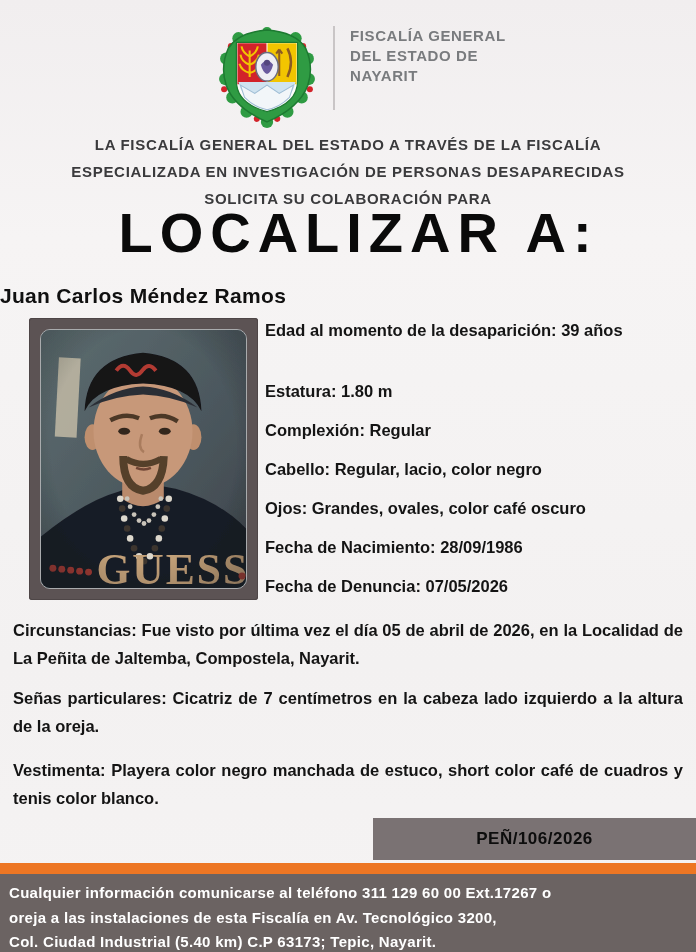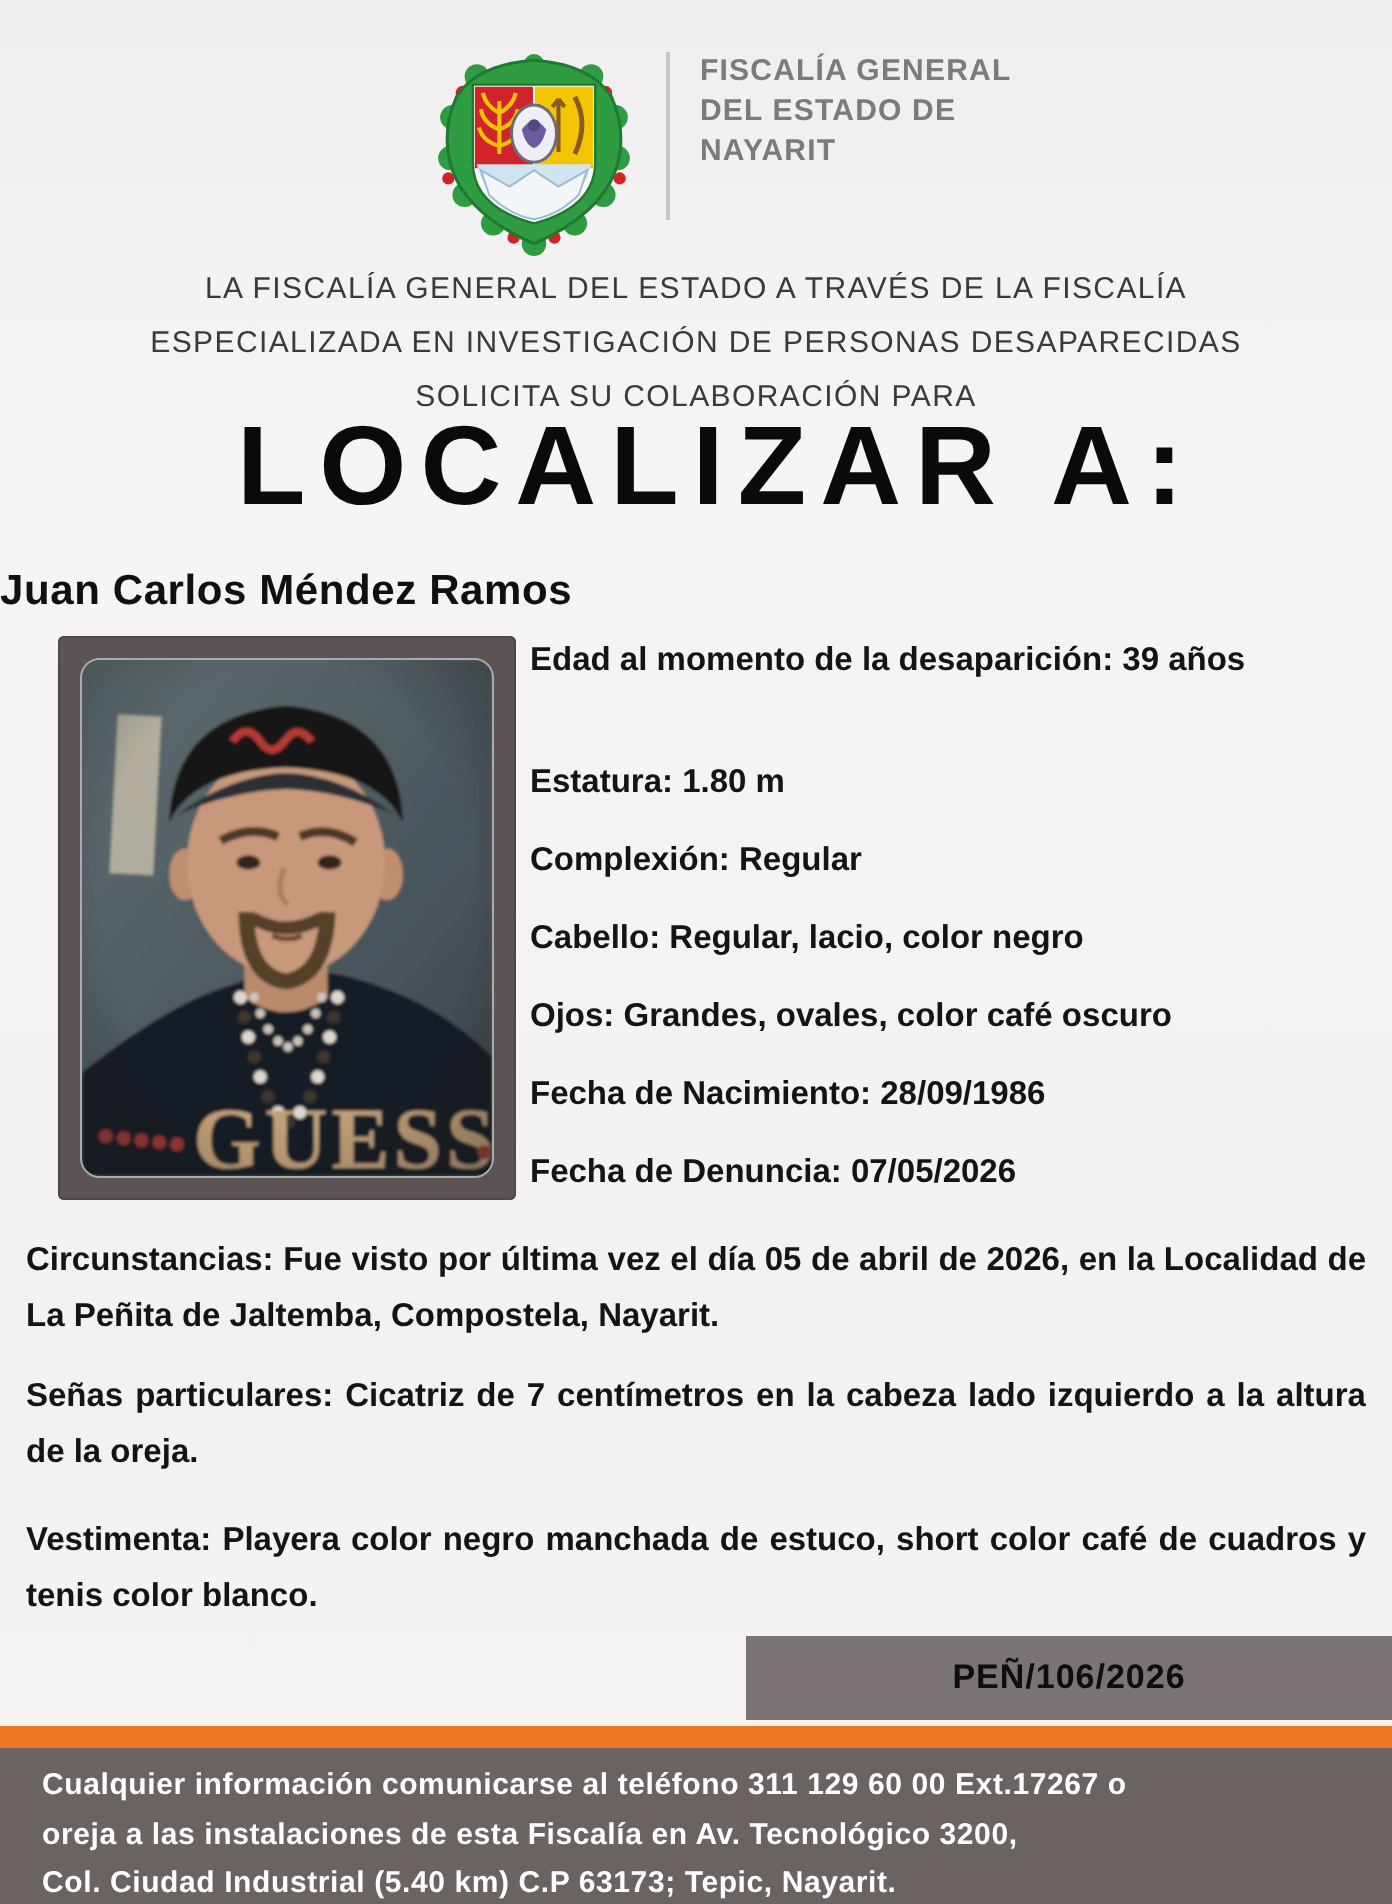--- a/index.html
+++ b/index.html
@@ -8,21 +8,21 @@
     background:linear-gradient(180deg,#f1eeef 0%,#f6f4f4 25%,#f3f1f1 70%,#f5f3f3 100%);
     font-family:"Liberation Sans",sans-serif;color:#151515;
   }
   
   .brand{position:absolute;top:26px;left:216px;display:flex;align-items:flex-start;gap:15px;}
   .brand svg.shield{width:102px;height:102px;display:block;}
   .brand-divider{width:2px;height:84px;background:#c9c5c6;}
   .org{color:#797b7e;font-weight:bold;font-size:15px;line-height:20px;letter-spacing:.6px;}
   
   .intro{position:absolute;top:131px;left:0;right:0;text-align:center;
-    font-weight:normal;color:#3a3a3c;font-size:15px;line-height:27px;letter-spacing:.7px;}
+    font-weight:bold;color:#3a3a3c;font-size:15px;line-height:27px;letter-spacing:.7px;}
   
   .headline{position:absolute;top:200px;left:0;right:0;margin:0;text-align:center;
     font-size:56px;font-weight:bold;letter-spacing:7px;color:#0a0a0a;padding-left:21px;}
   .person-name{position:absolute;top:284px;left:0;right:0;
     font-size:21px;font-weight:bold;color:#101010;letter-spacing:.3px;}
   
   .photo-frame{position:absolute;left:29px;top:318px;width:229px;height:282px;
     background:#5c5354;border-radius:3px;box-shadow:inset 0 0 0 1px #4e4647;}
   .photo{position:absolute;left:11px;top:11px;right:11px;bottom:11px;border-radius:10px;
     overflow:hidden;border:1px solid #a9abad;background:#50606a;}
@@ -39,21 +39,21 @@
   .sections p.gap-lg{margin-bottom:16px;}
   
   .case-box{position:absolute;left:373px;top:818px;right:0;height:42px;background:#7a7273;
     color:#0d0d0d;font-weight:bold;font-size:17px;letter-spacing:.5px;
     display:flex;align-items:center;justify-content:center;}
   
   .footer{position:absolute;left:0;right:0;top:863px;bottom:0;}
   .stripe{height:11px;background:#ed7623;}
   .footer-body{position:absolute;top:11px;left:0;right:0;bottom:0;background:#6b6362;
     color:#ffffff;font-weight:bold;font-size:15px;line-height:24.5px;
-    letter-spacing:.3px;padding:7px 10px 0 21px;}
+    letter-spacing:.3px;padding:7px 10px 0 9px;}
 </style>
 </head>
 <body>
 
 <div class="poster">
 
   <div class="brand">
     <svg class="shield" viewBox="0 0 100 100" aria-hidden="true">
 
       <circle cx="50" cy="6" r="5" fill="#2f9b43"></circle>

